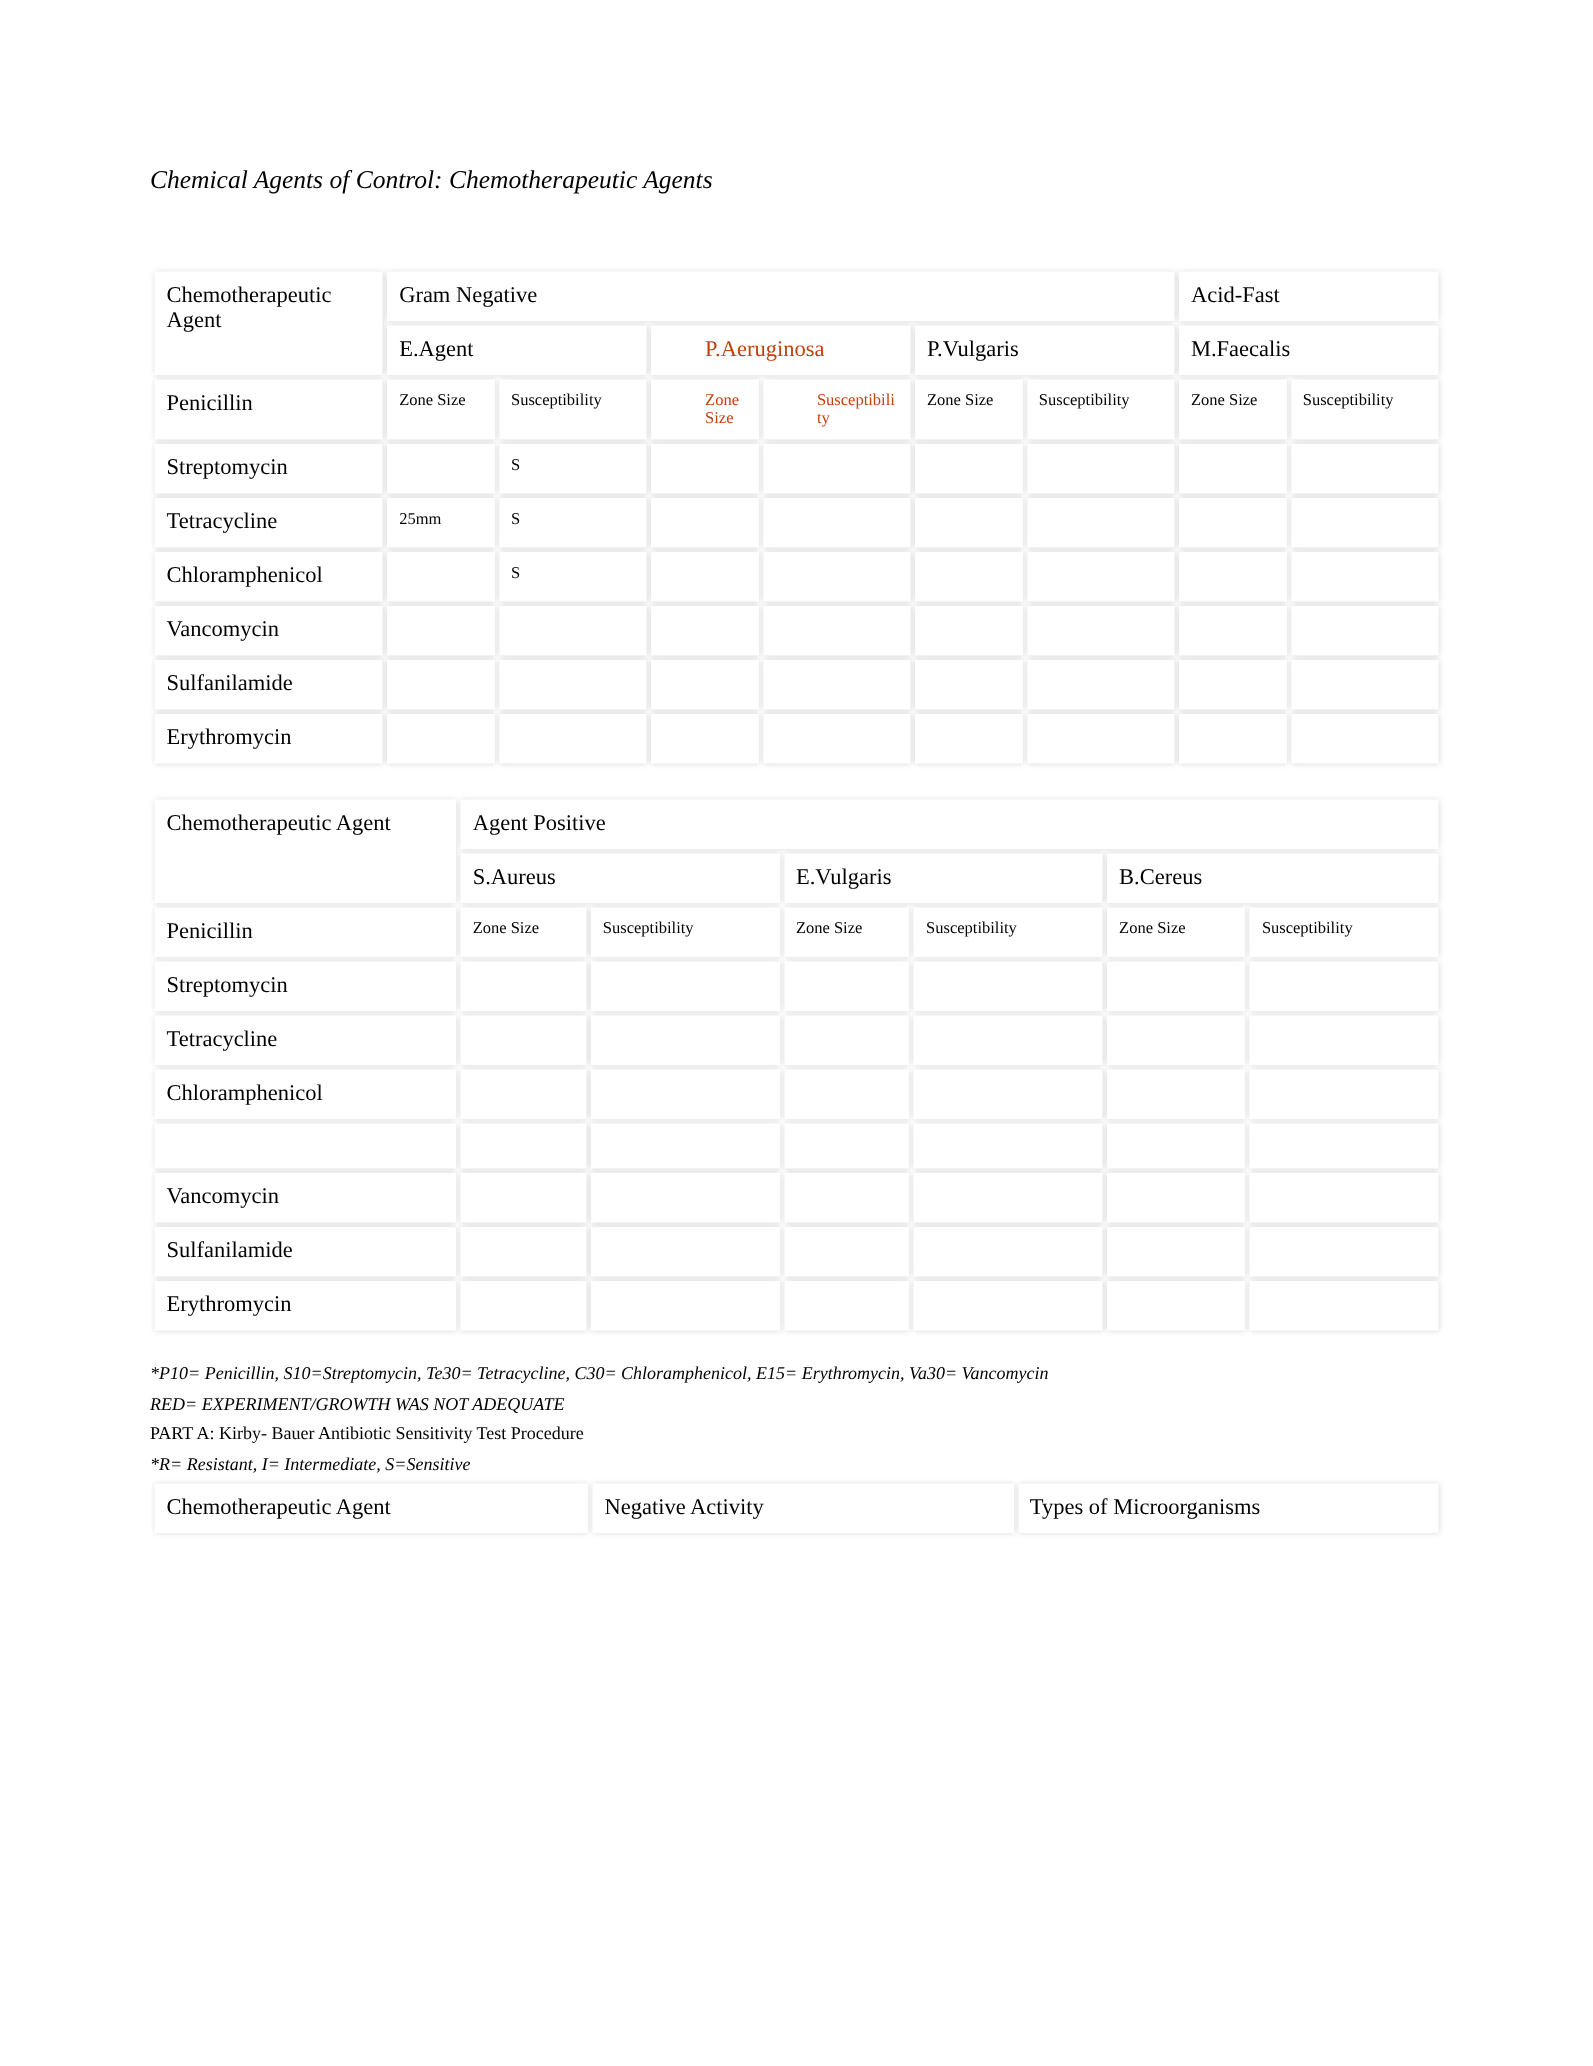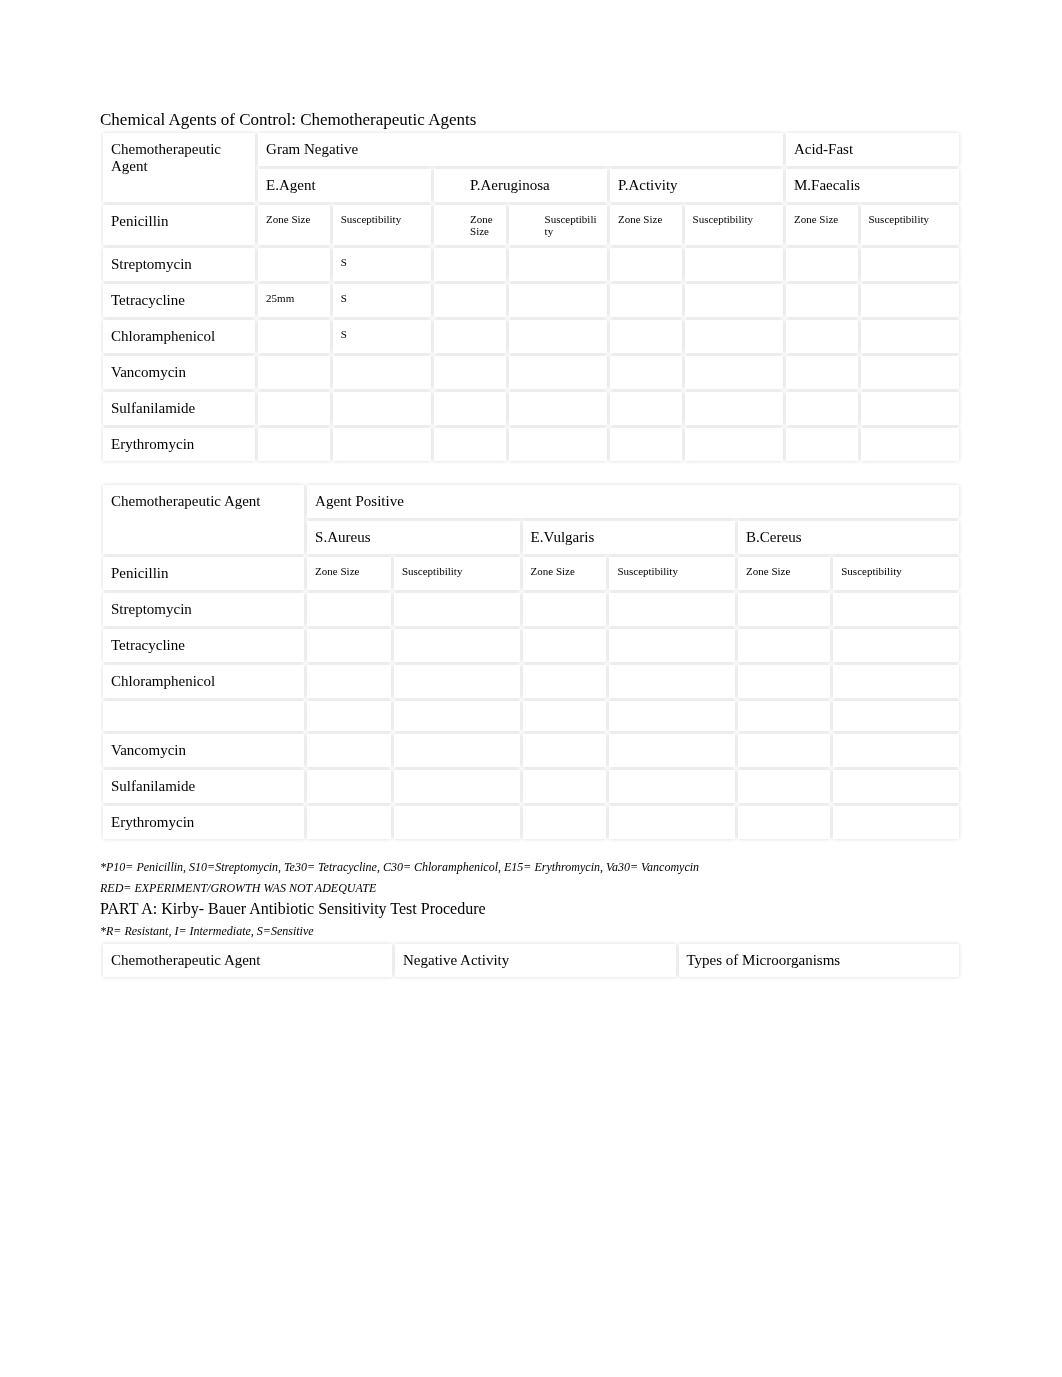--- a/index.html
+++ b/index.html
@@ -7,20 +7,22 @@
       background: #fff;
       margin: 0;
       padding: 110px 100px 60px 100px;
       color: #000;
       font-size: 15px;
       width: 1062px;
       box-sizing: border-box;
     }
     .title {
       font-size: 17px;
+      margin-bottom: 48px;
+      font-style: italic;
     }
     table {
       border-collapse: separate;
       border-spacing: 3px;
       width: 100%;
       margin-bottom: 18px;
       table-layout: fixed;
     }
     th, td {
       background: #fff;
@@ -28,30 +30,30 @@
       padding: 8px 8px;
       text-align: left;
       vertical-align: top;
       font-weight: normal;
       word-wrap: break-word;
     }
     .small {
       font-size: 11px;
     }
     .red {
-      color: #000000;
+      color: #c2410c;
       padding-left: 36px;
     }
     .footnote {
       font-size: 12px;
       margin: 6px 0 2px 0;
       font-style: italic;
     }
     .part-title {
-      font-size: 16px;
+      font-size: 12px;
       margin: 4px 0 2px 0;
     }
     .blank-row td {
       height: 14px;
     }
   </style>
 </head>
 <body>
 
 <div class="title">Chemical Agents of Control: Chemotherapeutic Agents</div>
@@ -70,21 +72,21 @@
   </colgroup>
   <tbody>
       <tr>
     <th rowspan="2">Chemotherapeutic Agent</th>
     <th colspan="6">Gram Negative</th>
     <th colspan="2">Acid-Fast</th>
   </tr>
   <tr>
     <th colspan="2">E.Agent</th>
     <th colspan="2" class="red">P.Aeruginosa</th>
-    <th colspan="2">P.Activity</th>
+    <th colspan="2">P.Vulgaris</th>
     <th colspan="2">M.Faecalis</th>
   </tr>
   </tbody>
     <tbody id="t1-body">
       <tr>
         <td>Penicillin</td>
         <td class="small">Zone Size</td>
         <td class="small">Susceptibility</td>
         <td class="small red">Zone Size</td>
         <td class="small red">Susceptibility</td>

